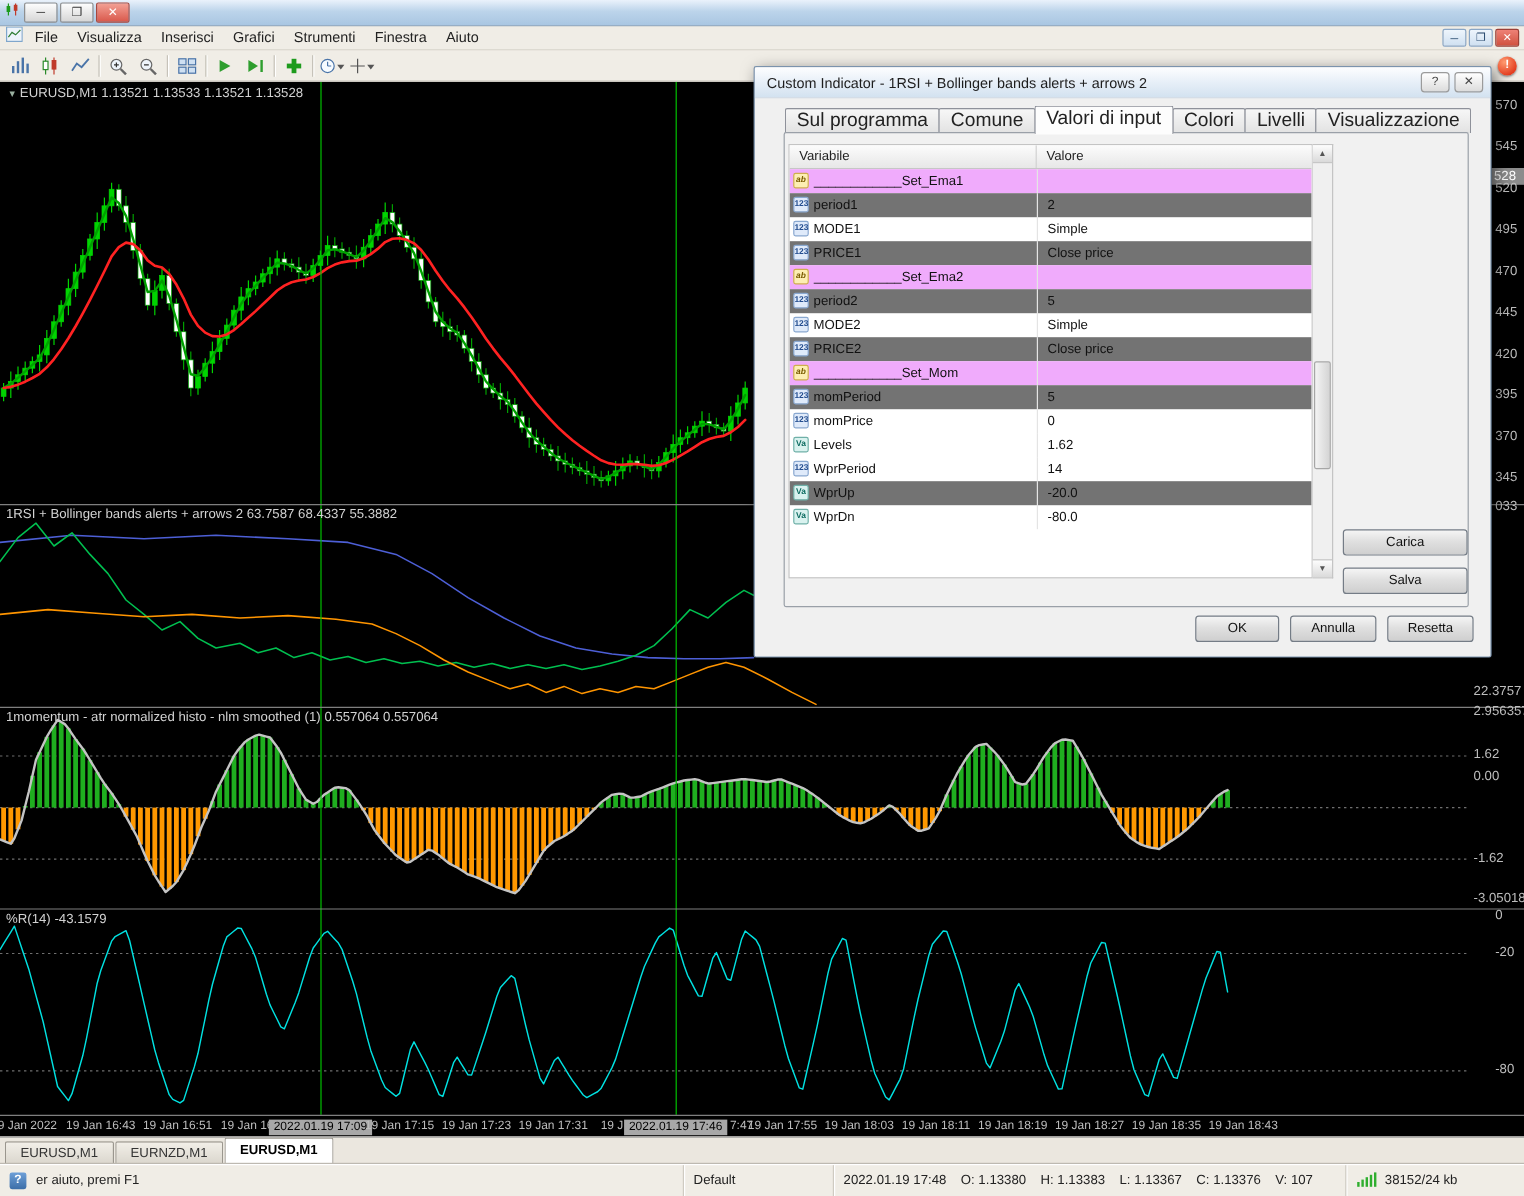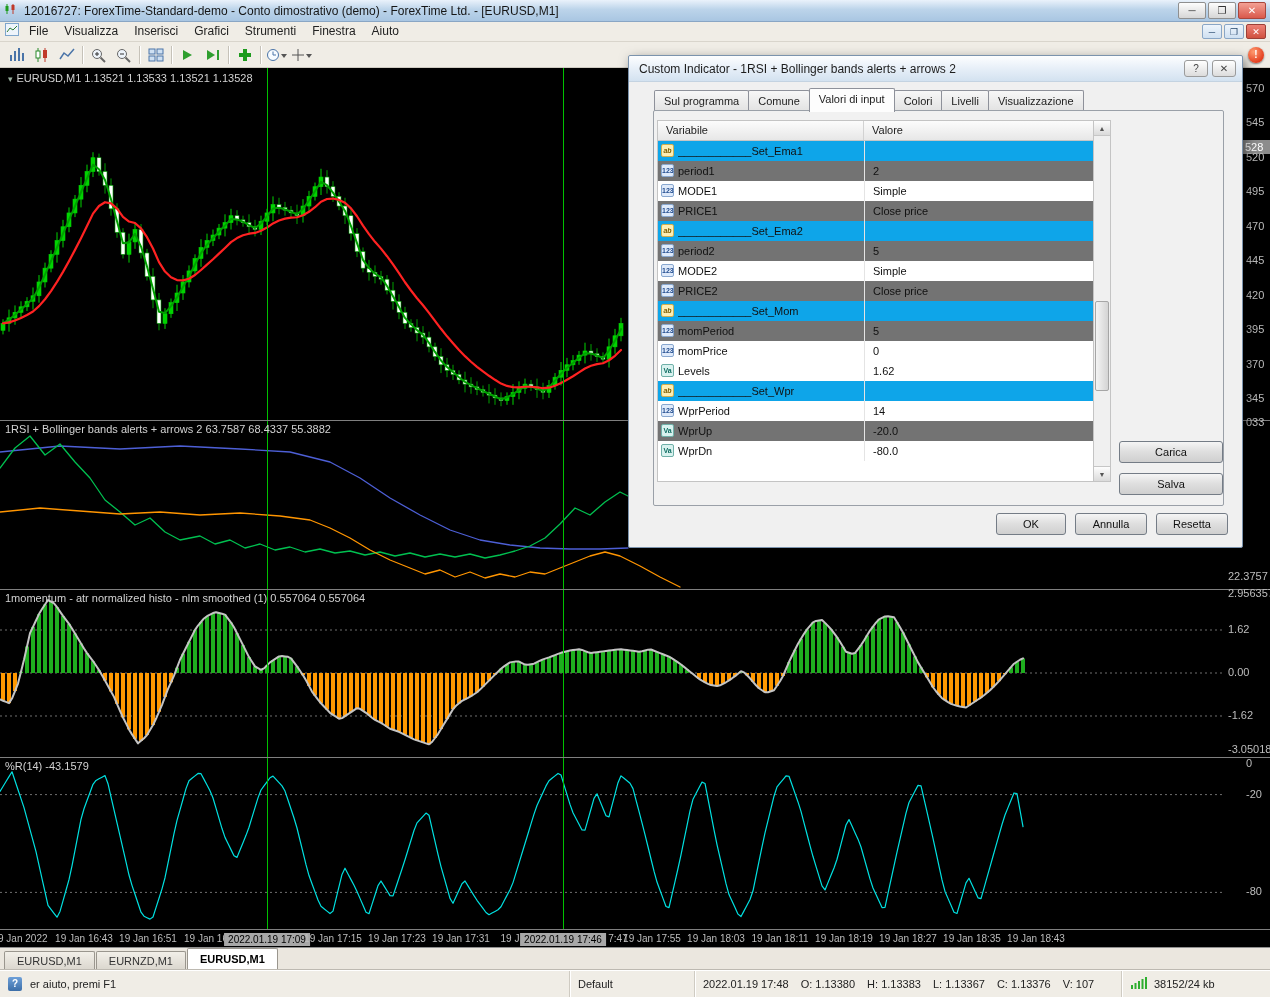--- a/index.html
+++ b/index.html
@@ -42,31 +42,31 @@
 
   
   #dialog{position:absolute;left:628px;top:55px;width:615px;height:493px;z-index:10;background:#f0f0f0;
     border:1px solid #7b93ad;border-radius:2px;box-shadow:3px 4px 12px rgba(0,0,0,.5)}
   .dlg-title{height:26px;display:flex;align-items:center;padding:0 6px 0 10px;border-radius:2px 2px 0 0;
     background:linear-gradient(#fdfeff,#e7eff8 50%,#d3e2f0);border-bottom:1px solid #c4d3e1}
   .dlg-title-text{flex:1;font-size:12px;color:#1d1d1d;white-space:nowrap;overflow:hidden}
   .dlg-tbtn{width:24px;height:17px;margin-left:4px;border:1px solid #9b9b9b;border-radius:3px;font-size:10px;color:#444;
     background:linear-gradient(#ffffff,#dcdcdc);display:flex;align-items:center;justify-content:center}
   #dlg-tabs{position:absolute;left:26px;top:34px;height:22px;display:flex}
-  .dlg-tab{height:21px;line-height:20px;padding:0 9px;font-size:11px;color:#222;margin-left:-1px;
+  .dlg-tab{height:21px;line-height:20px;padding:0 9px;font-size:16px;color:#222;margin-left:-1px;
     border:1px solid #8e919a;border-bottom:none;border-radius:2px 2px 0 0;background:linear-gradient(#f7f7f7,#e2e2e2)}
   .dlg-tab.active{position:relative;top:-2px;height:24px;background:#fdfdfd;z-index:2}
   .dlg-frame{position:absolute;left:24px;top:54px;width:571px;height:396px;border:1px solid #9aa0a8;border-radius:2px;background:#f1f1f1}
   #param-table{position:absolute;left:28px;top:64px;width:437px;height:362px;border:1px solid #c4c4c4;background:#fff;overflow:hidden}
   .tbl-head{display:flex;height:20px;font-size:11px;color:#222;background:linear-gradient(#fcfcfc,#e7e7e7);border-bottom:1px solid #c6c6c6}
   .th1{width:206px;padding:3px 0 0 8px;border-right:1px solid #d2d2d2}
   .th2{flex:1;padding:3px 0 0 8px}
   .param-row{display:flex;height:20px;font-size:11px}
   .param-row.alt{background:#737373}
-  .param-row.group{background:#0ea5e9}
+  .param-row.group{background:#f0abfc}
   .p-icon{width:13px;height:13px;margin:3px 4px 0 3px;border-radius:2px;font-size:7px;line-height:11px;text-align:center;font-weight:bold}
   .i-ab{background:#fdeeb3;border:1px solid #cfae4e;color:#7a5b00;font-style:italic}
   .i-num{background:#dfeafa;border:1px solid #89a8d0;color:#234d8f}
   .i-va{background:#d9f2ef;border:1px solid #6fb0a8;color:#0c6b60}
   .p-name{width:186px;padding-top:4px;color:#111;white-space:nowrap;overflow:hidden}
   .p-value{flex:1;padding:4px 0 0 8px;border-left:1px solid #e4e4e4;color:#111;white-space:nowrap;overflow:hidden}
   .vscroll{position:absolute;left:465px;top:64px;width:17px;height:362px;background:#f0f0f0;border:1px solid #c4c4c4;border-left:none}
   .sc-btn{height:15px;font-size:7px;text-align:center;line-height:15px;color:#555;background:linear-gradient(#fdfdfd,#dadada);border-bottom:1px solid #c6c6c6}
   .sc-btn.down{position:absolute;bottom:0;left:0;right:0;border-top:1px solid #c6c6c6;border-bottom:none}
   .sc-thumb{position:absolute;left:1px;right:1px;top:180px;height:90px;border:1px solid #a6a6a6;border-radius:2px;
@@ -104,21 +104,20 @@
 </head>
 <body>
 
 <div id="titlebar">
   <span><svg width="14" height="14">
         <line x1="3" y1="2" x2="3" y2="12" stroke="#1d9b1d"></line>
         <rect x="1.5" y="4" width="3" height="5" fill="#1d9b1d"></rect>
         <line x1="9" y1="2" x2="9" y2="12" stroke="#c03a2a"></line>
         <rect x="7.5" y="3" width="3" height="5" fill="#c03a2a"></rect>
       </svg></span>
-  <span class="tb-title">12016727: ForexTime-Standard-demo - Conto dimostrativo (demo) - ForexTime Ltd. - [EURUSD,M1]</span>
   <span class="win-btn">─</span>
   <span class="win-btn">❐</span>
   <span class="win-btn close">✕</span>
 </div>
 
 <div id="menubar">
   <span style="margin:0 2px"><svg width="14" height="13">
         <rect x="0.5" y="0.5" width="13" height="12" fill="#eef4fb" stroke="#7fa6cc"></rect>
         <polyline points="2,9 5,5 8,7 12,3" fill="none" stroke="#2e7d32"></polyline>
       </svg></span>
@@ -637,21 +636,21 @@
     <div class="scale-label" style="left: 1246px; top: 220px;">470</div>
     <div class="scale-label" style="left: 1246px; top: 254px;">445</div>
     <div class="scale-label" style="left: 1246px; top: 289px;">420</div>
     <div class="scale-label" style="left: 1246px; top: 323px;">395</div>
     <div class="scale-label" style="left: 1246px; top: 358px;">370</div>
     <div class="scale-label" style="left: 1246px; top: 392px;">345</div>
     <div class="scale-label" style="left: 1246px; top: 416px;">033</div>
     <div class="scale-label" style="left: 1228px; top: 570px;">22.3757</div>
     <div class="scale-label" style="left: 1228px; top: 587px;">2.956357</div>
     <div class="scale-label" style="left: 1228px; top: 623px;">1.62</div>
-    <div class="scale-label" style="left: 1228px; top: 666px;">0.00</div>
+    <div class="scale-label" style="left: 1228px; top: 641px;">0.00</div>
     <div class="scale-label" style="left: 1228px; top: 709px;">-1.62</div>
     <div class="scale-label" style="left: 1228px; top: 743px;">-3.050186</div>
     <div class="scale-label" style="left: 1246px; top: 757px;">0</div>
     <div class="scale-label" style="left: 1246px; top: 788px;">-20</div>
     <div class="scale-label" style="left: 1246px; top: 885px;">-80</div>
     <div class="time-label" style="left: 20px;">19 Jan 2022</div>
     <div class="time-label" style="left: 84px;">19 Jan 16:43</div>
     <div class="time-label" style="left: 148px;">19 Jan 16:51</div>
     <div class="time-label" style="left: 206px;">19 Jan 16</div>
     <div class="time-label hl" style="left: 267px;">2022.01.19 17:09</div>
@@ -744,25 +743,20 @@
         <div class="param-row">
           <span class="p-icon i-num">123</span>
           <span class="p-name">momPrice</span>
           <span class="p-value">0</span>
         </div>
         <div class="param-row">
           <span class="p-icon i-va">Va</span>
           <span class="p-name">Levels</span>
           <span class="p-value">1.62</span>
         </div>
-        <div class="param-row group">
-          <span class="p-icon i-ab">ab</span>
-          <span class="p-name">____________Set_Wpr</span>
-          <span class="p-value"></span>
-        </div>
         <div class="param-row">
           <span class="p-icon i-num">123</span>
           <span class="p-name">WprPeriod</span>
           <span class="p-value">14</span>
         </div>
         <div class="param-row alt">
           <span class="p-icon i-va">Va</span>
           <span class="p-name">WprUp</span>
           <span class="p-value">-20.0</span>
         </div>

